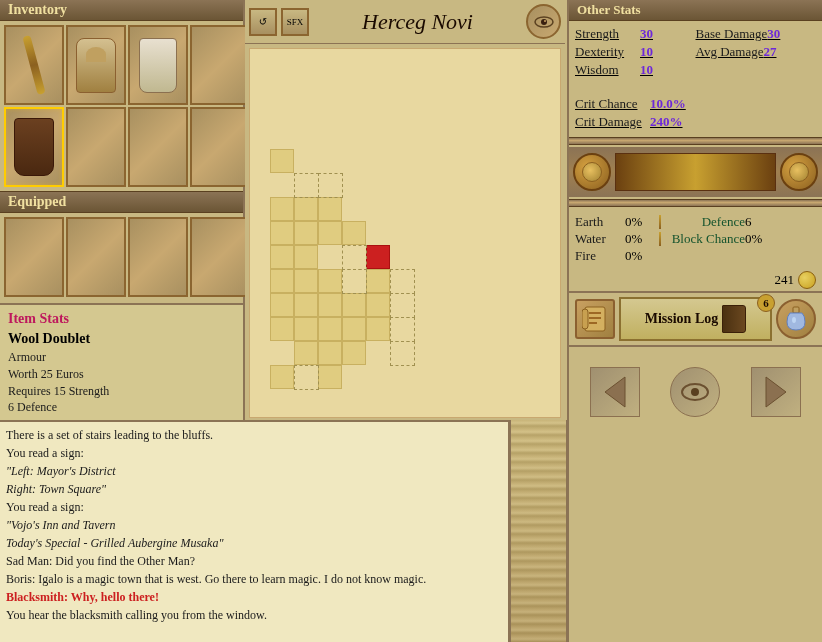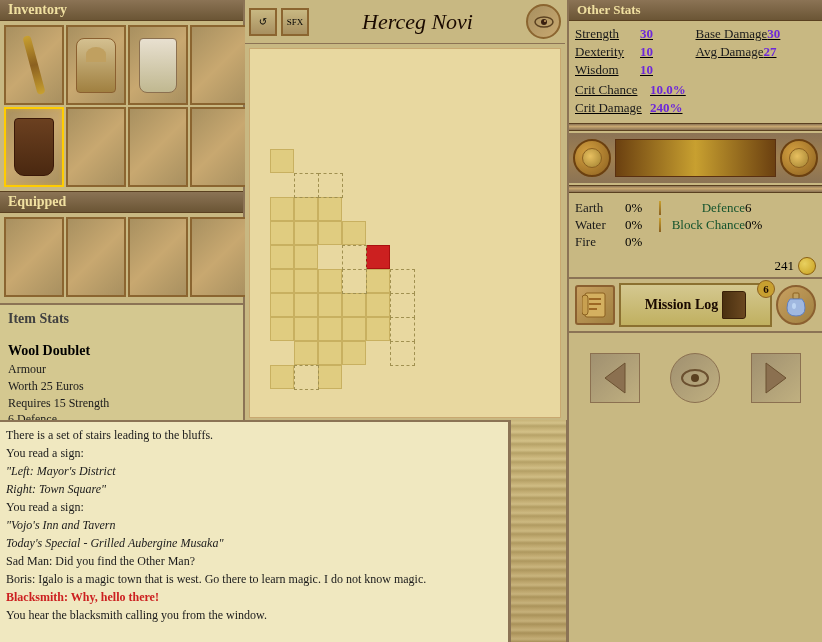--- a/index.html
+++ b/index.html
@@ -123,24 +123,24 @@
     }
 
     #item-stats {
       padding: 6px 8px;
       background: #d4c890;
       border-top: 2px solid #8b7355;
       min-height: 120px;
     }
 
     #item-stats-header {
-      color: #404040;
+      color: #be185d;
       font-size: 14px;
       font-weight: bold;
-      margin-bottom: 16px;
+      margin-bottom: 4px;
     }
 
     #item-name {
       font-weight: bold;
       font-size: 14px;
       color: #000;
       margin-bottom: 2px;
     }
 
     .item-stat-line {
@@ -682,21 +682,21 @@
         <span class="stat-value">30</span>
       </div>
       <div class="stat-row">
         <span class="stat-label">Dexterity</span>
         <span class="stat-value">10</span>
       </div>
       <div class="stat-row">
         <span class="stat-label">Wisdom</span>
         <span class="stat-value">10</span>
       </div>
-      <div class="stat-row" style="margin-top:2px;">
+      <div class="stat-row" style="margin-top:16px;">
         <span class="stat-label" style="min-width:75px;">Crit Chance</span>
         <span class="stat-value">10.0%</span>
       </div>
       <div class="stat-row">
         <span class="stat-label" style="min-width:75px;">Crit Damage</span>
         <span class="stat-value">240%</span>
       </div>
     </div>
 
     <div>

